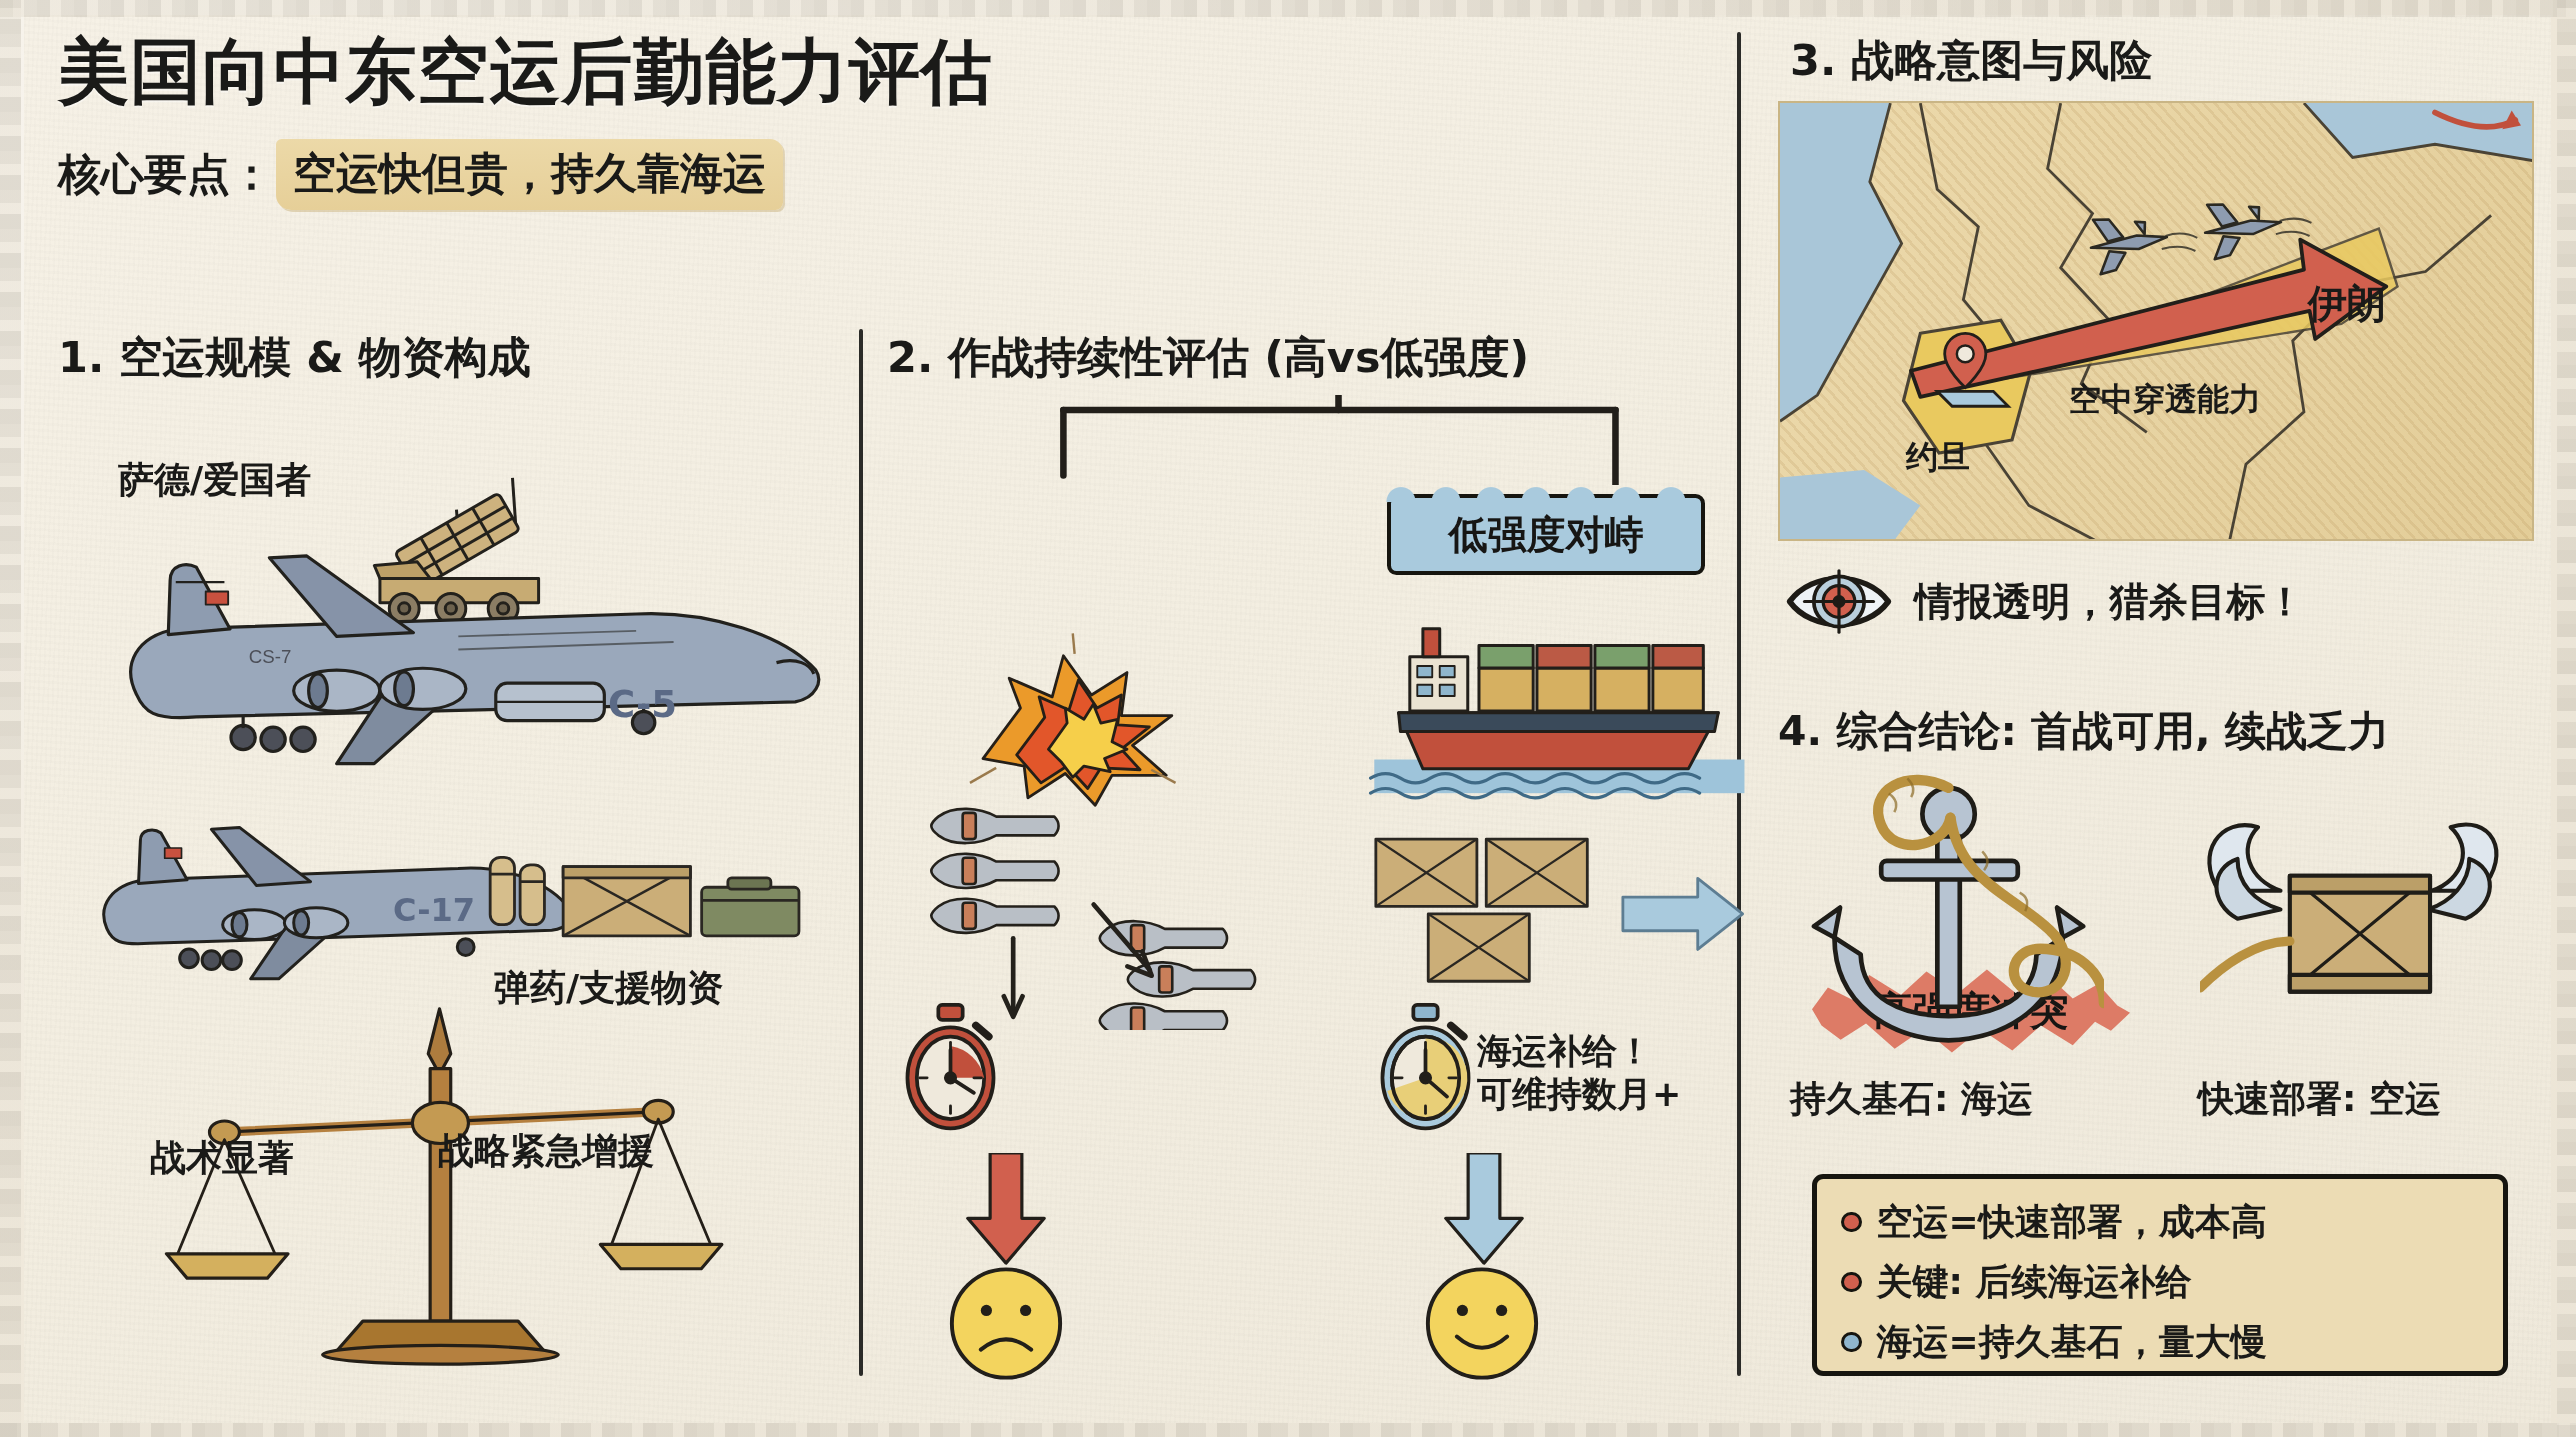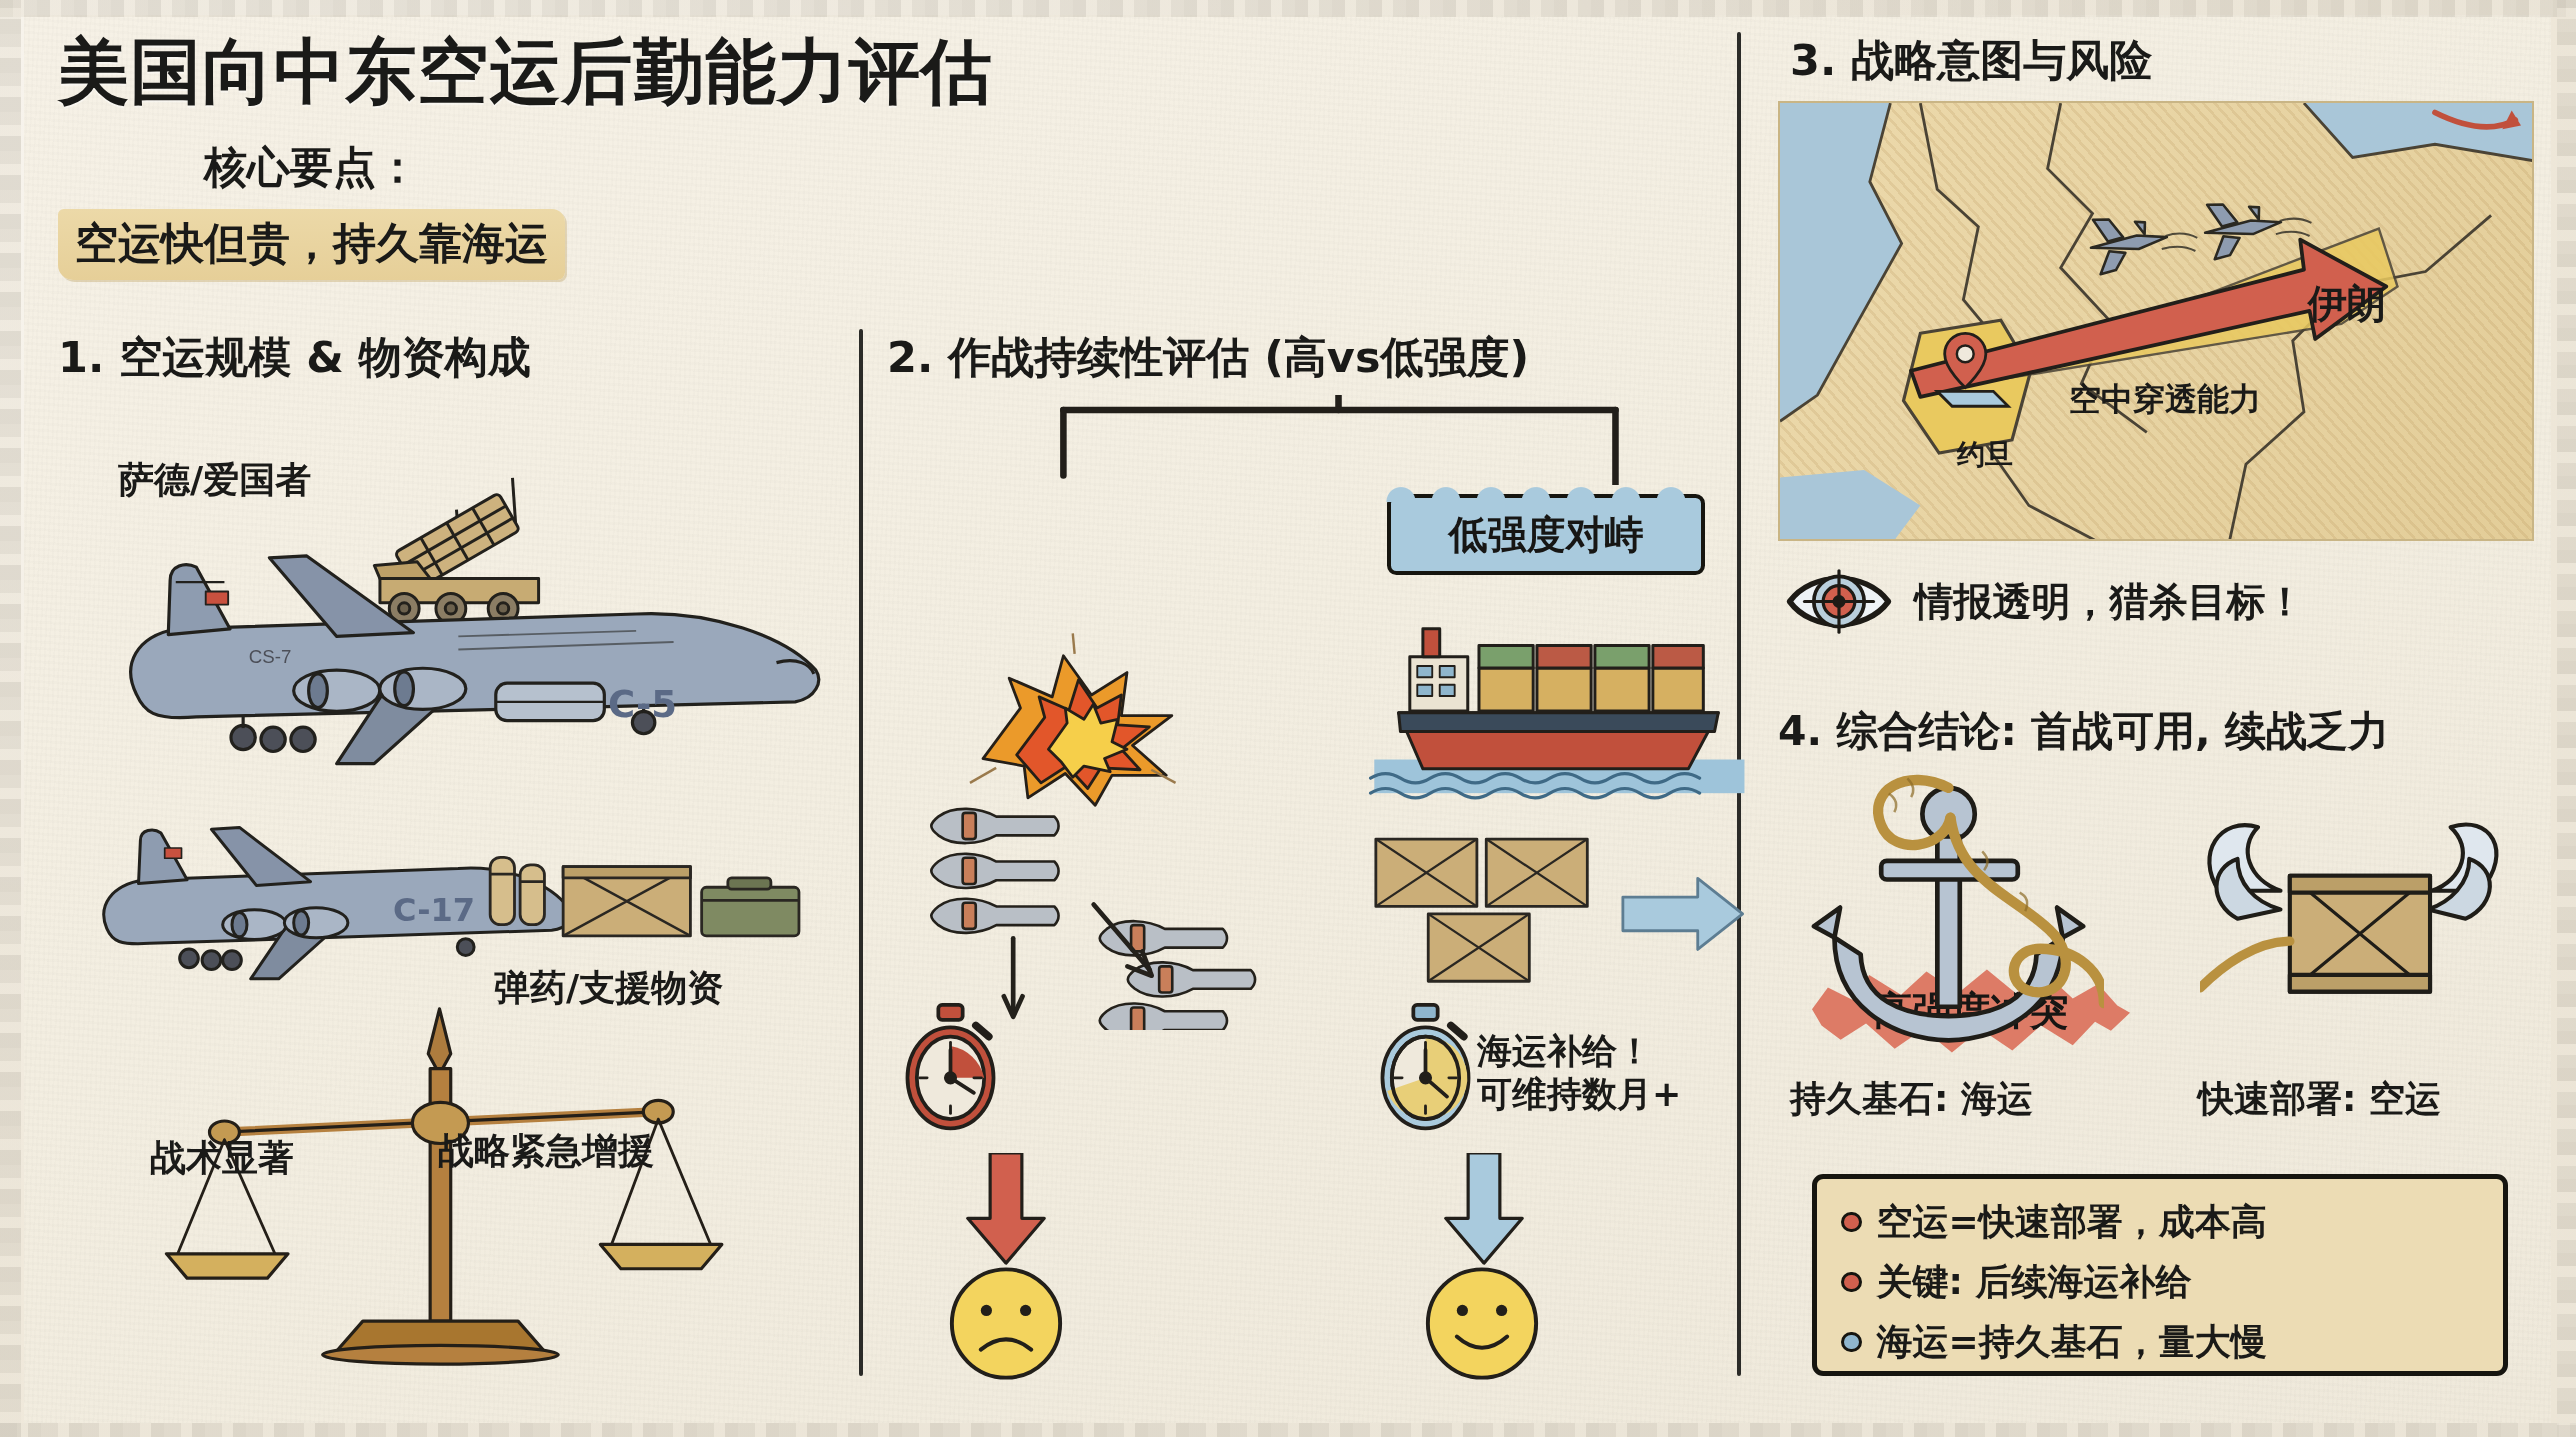--- a/index.html
+++ b/index.html
@@ -44,21 +44,21 @@
   .torn.right  { right:0; top:0; width:19px; height:1438px;
      background: repeating-linear-gradient(0deg,#d5cfc2 0 13px,#eae4d7 13px 24px,#cdc7ba 24px 37px); }
 
   
   .zh { font-family: "DejaVu Sans", "Liberation Sans", sans-serif; font-weight: 700; color:#1a1a18; }
   #main-title {
     position:absolute; left:58px; top:36px;
     font-size: 71px; letter-spacing: 0.9px; line-height:1;
     text-shadow: 0 1.9px 0 rgba(255,255,255,.45);
   }
-  #keypoint-row { position:absolute; left:58px; top:139px; display:flex; align-items:center; gap:12px;flex-direction:column; }
+  #keypoint-row { position:absolute; left:58px; top:139px; display:flex; align-items:center; gap:3px; }
   #keypoint-label { font-size: 43px; }
   #keypoint-value {
     font-size: 43px; padding: 5.6px 17px 7.5px 17px;
     background: linear-gradient(180deg,#ecd9a8 0%,#e6cf98 100%);
     border-radius: 5.6px 13px 7.5px 15px;
     box-shadow: 1.9px 1.9px 0 rgba(200,175,120,.45);
   }
 
   
   .vdiv { position:absolute; width:3.7px; background:#2b2b28; border-radius:1.9px; }
@@ -132,21 +132,21 @@
   
   #map {
     position:absolute; left:1778px; top:101px; width:756px; height:440px;
     background:
       repeating-linear-gradient(48deg, rgba(170,130,70,.16) 0 2.8px, rgba(0,0,0,0) 2.8px 8.4px),
       linear-gradient(120deg,#ecd9ab 0%,#e7d3a2 55%,#e3cd98 100%);
     border:2.8px solid #c9b585;
     overflow:hidden;
   }
   .map-label { position:absolute; font-size:32px; }
-  #map-jordan { left:1957px; top:436px; font-size:28px;font-family:Liberation Mono, monospace; }
+  #map-jordan { left:1906px; top:436px; font-size:32px;font-family:Liberation Mono, monospace; }
   #map-iran   { left:2308px; top:277px; font-size:39px; }
   #map-pen    { left:2069px; top:378px; font-size:32px; }
 
   #eye-row { position:absolute; left:1784px; top:565px; display:flex; align-items:center; gap:20.6px; }
   #eye-text { font-size:39px; }
 
   
   #s4-sea-label { left:1790px; top:1075px; font-size:36px; }
   #s4-air-label { left:2198px; top:1075px; font-size:36px; }
 

